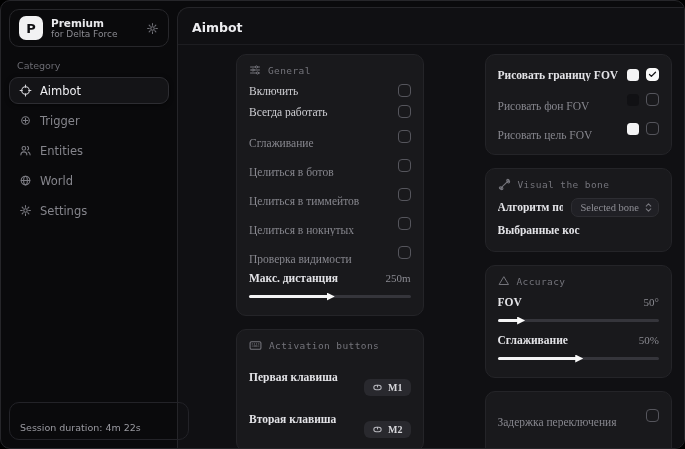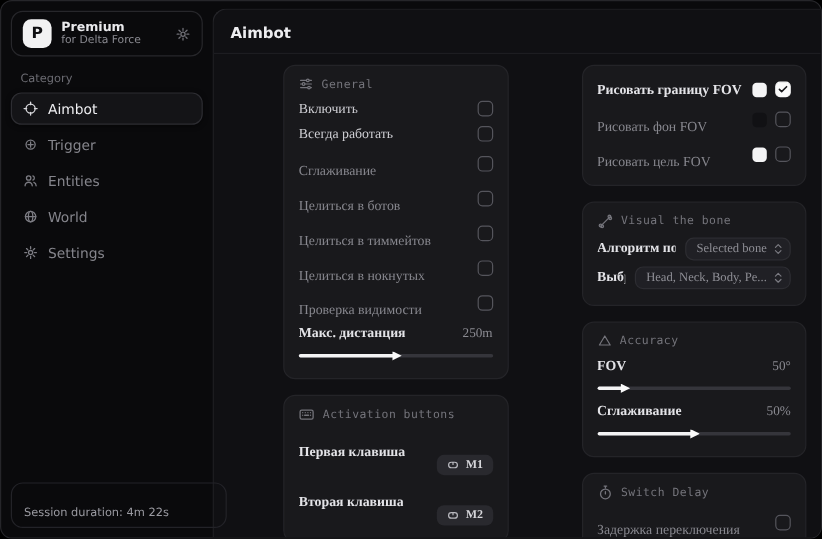--- a/index.html
+++ b/index.html
@@ -344,29 +344,20 @@
               <span class="dicon">
                 <svg width="11" height="11" viewBox="0 0 24 24" fill="none" stroke="currentColor" stroke-width="2.2" stroke-linecap="round" stroke-linejoin="round">
                     <path d="m7 9 5-5 5 5"></path>
                     <path d="m7 15 5 5 5-5"></path>
                   </svg>
               </span>
             </span>
           </div>
           <div class="row">
             <span class="lbl b">Выбранные кос</span>
-            <span class="dropdown">
-              <span>Head, Neck, Body, Pe...</span>
-              <span class="dicon">
-                <svg width="11" height="11" viewBox="0 0 24 24" fill="none" stroke="currentColor" stroke-width="2.2" stroke-linecap="round" stroke-linejoin="round">
-                    <path d="m7 9 5-5 5 5"></path>
-                    <path d="m7 15 5 5 5-5"></path>
-                  </svg>
-              </span>
-            </span>
           </div>
         </div>
 
         <div class="panel">
           <div class="panel-header">
             <span class="picon">
               <svg width="12" height="12" viewBox="0 0 24 24" fill="none" stroke="currentColor" stroke-width="2" stroke-linecap="round" stroke-linejoin="round">
                   <path d="M12 4 21 19H3Z"></path>
                 </svg>
             </span>
@@ -388,29 +379,20 @@
             <span class="val">50%</span>
           </div>
           <div class="slider">
             <div class="track"></div>
             <div class="fill" style="width: 50%;"></div>
             <div class="thumb" style="left: calc(50% - 3px);"></div>
           </div>
         </div>
 
         <div class="panel">
-          <div class="panel-header">
-            <span class="picon">
-              <svg width="13" height="13" viewBox="0 0 24 24" fill="none" stroke="currentColor" stroke-width="2" stroke-linecap="round">
-                  <circle cx="12" cy="14" r="7.5"></circle>
-                  <path d="M12 14v-3.5M10 2h4M12 2v3"></path>
-                </svg>
-            </span>
-            <span>Switch Delay</span>
-          </div>
 
           <div class="row">
             <span class="lbl muted">Задержка переключения</span>
             <span class="cb"></span>
           </div>
 
           <div class="row">
             
             
           </div>

